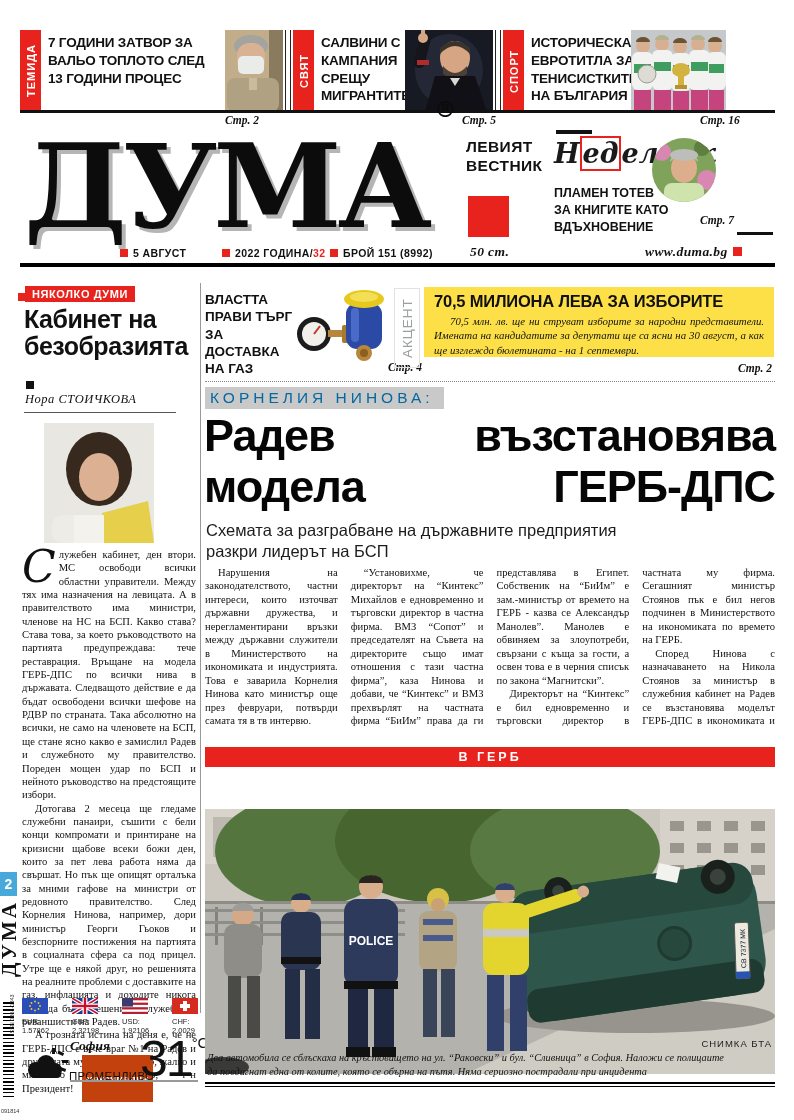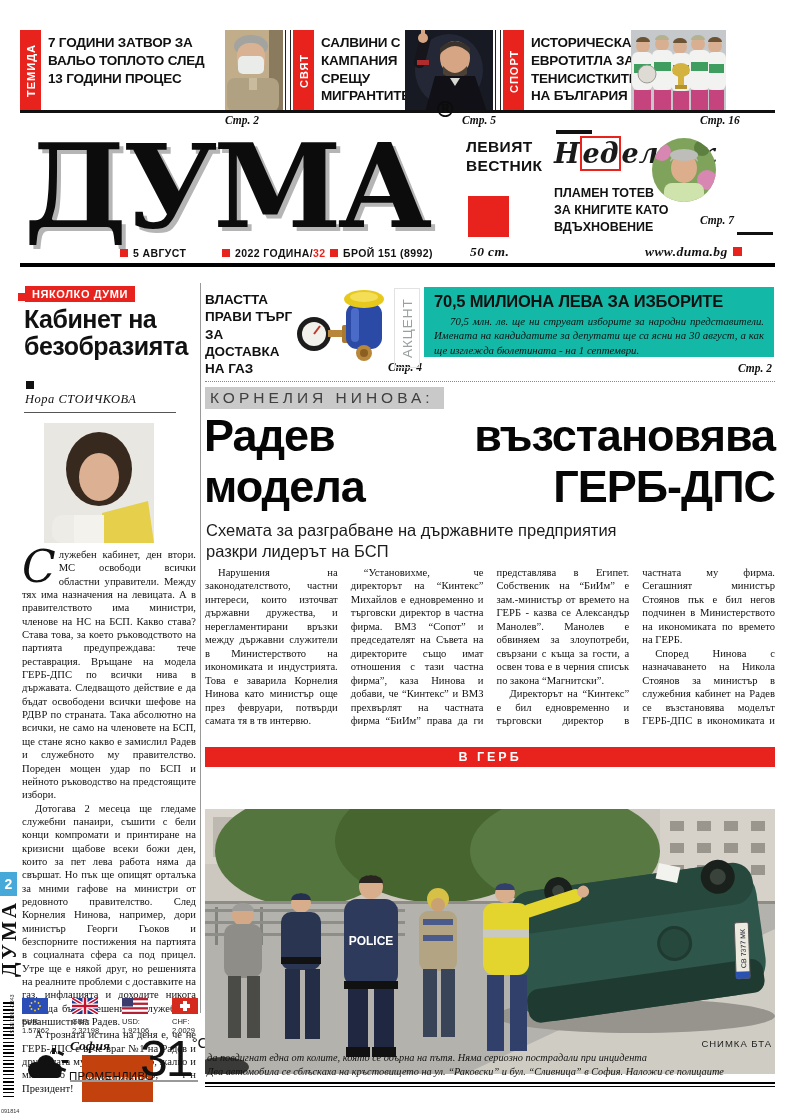--- a/index.html
+++ b/index.html
@@ -64,27 +64,27 @@
   .spine-num{position:absolute;left:0;top:872px;width:17px;height:24px;background:#46a9da;color:#fff;font-weight:bold;font-size:14px;display:flex;align-items:center;justify-content:center;}
   .spine-title{position:absolute;left:-3px;top:900px;writing-mode:vertical-rl;transform:rotate(180deg);font-family:"Liberation Serif",serif;font-weight:bold;font-size:21px;letter-spacing:3px;color:#111;}
   .barcode{position:absolute;left:3px;top:1002px;width:11px;height:95px;background:repeating-linear-gradient(180deg,#000 0 1.5px,#fff 1.5px 3.6px);}
   .issn{position:absolute;left:9px;top:1035px;font-size:5.5px;color:#333;transform:rotate(-90deg);transform-origin:left top;white-space:nowrap;}
   .bcnum{position:absolute;left:1px;top:1108px;font-size:5.5px;color:#333;}
   
   .gas-head{position:absolute;left:205px;top:291px;width:90px;font-weight:800;font-size:13.5px;line-height:1.28;text-transform:uppercase;}
   .gas-img{position:absolute;left:290px;top:287px;}
   .gas-page{position:absolute;left:340px;top:361px;padding-left:48px;}
   .akcent{position:absolute;left:394px;top:288px;width:24px;height:78px;color:#9aa0a0;font-size:13.5px;letter-spacing:1px;display:flex;align-items:center;justify-content:center;writing-mode:vertical-rl;transform:rotate(180deg);border:1px solid #e2e2e2;}
-  .elections{position:absolute;left:424px;top:287px;width:350px;height:70px;background:#14b8a6;padding:5px 10px;box-sizing:border-box;}
+  .elections{position:absolute;left:424px;top:287px;width:350px;height:70px;background:#fde047;padding:5px 10px;box-sizing:border-box;}
   .elections-h{font-weight:800;font-size:16.5px;letter-spacing:-0.2px;}
   .elections-b{font-family:"Liberation Serif",serif;font-style:italic;font-size:10.8px;line-height:1.32;text-align:justify;text-indent:16px;margin-top:3px;}
   .elections-page{position:absolute;right:22px;top:362px;}
   .dot-rule{position:absolute;left:205px;top:381px;width:570px;border-top:1px dotted #888;}
   
-  .kicker{position:absolute;left:205px;top:387px;background:#c9c9c9;color:#404040;font-size:15.5px;letter-spacing:4px;padding:2px 10px 2px 5px;}
+  .kicker{position:absolute;left:205px;top:387px;background:#c9c9c9;color:#0369a1;font-size:15.5px;letter-spacing:4px;padding:2px 10px 2px 5px;}
   .mainhead{position:absolute;left:204px;top:411px;width:571px;font-weight:800;font-size:45px;line-height:1.13;letter-spacing:-1px;color:#060606;}
   .mainhead div{text-align:justify;text-align-last:justify;}
   .subhead{position:absolute;left:206px;top:520px;width:440px;font-size:16.5px;line-height:1.25;color:#1c1c1c;}
   .art-body{position:absolute;left:205px;top:566px;width:570px;height:174px;column-count:4;column-gap:13px;
     font-family:"Liberation Serif",serif;font-size:10.6px;line-height:1.27;text-align:justify;overflow:hidden;}
   .art-body p{margin:0;text-indent:13px;}
   
   .kadar{position:absolute;left:205px;top:747px;width:570px;height:20px;background:#e8231d;color:#fff;font-weight:bold;font-size:12.5px;letter-spacing:3px;display:flex;align-items:center;justify-content:center;}
   .photo{position:absolute;left:205px;top:809px;width:570px;height:265px;}
   .credit{position:absolute;right:22px;top:1038px;font-size:9.5px;letter-spacing:1px;color:#222;}
@@ -451,17 +451,17 @@
         <rect x="318" y="96" width="62" height="13" rx="6" fill="#e4d42e"></rect>
         <circle cx="382" cy="101" r="6" fill="#d9ae8c"></circle>
       </g>
     <rect x="282" y="166" width="17" height="76" fill="#31406b"></rect>
       <rect x="305" y="166" width="17" height="76" fill="#31406b"></rect>
     <ellipse cx="18" cy="258" rx="26" ry="10" fill="#3a3a38"></ellipse>
   </svg>
 </div>
 <div class="credit">СНИМКА БТА</div>
 <div class="caption">
+  <div>Два автомобила се сблъскаха на кръстовището на ул. “Раковски” и бул. “Сливница” в София. Наложи се полицаите</div>
   <div>да повдигнат една от колите, която се обърна на пътя. Няма сериозно пострадали при инцидента</div>
-  <div>Два автомобила се сблъскаха на кръстовището на ул. “Раковски” и бул. “Сливница” в София. Наложи се полицаите</div>
 </div>
 <div class="bot-rule1"></div>
 <div class="bot-rule2"></div>
 
 </body></html>

